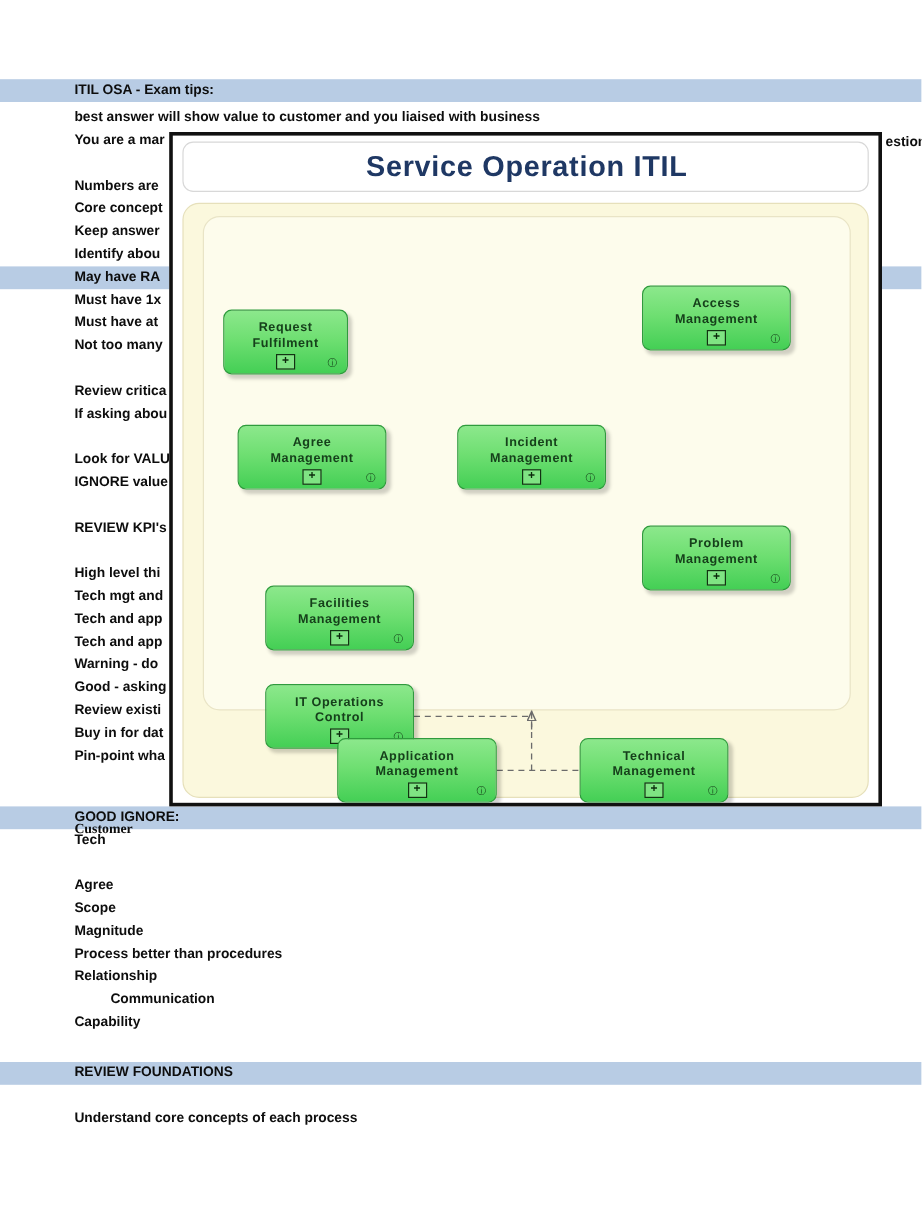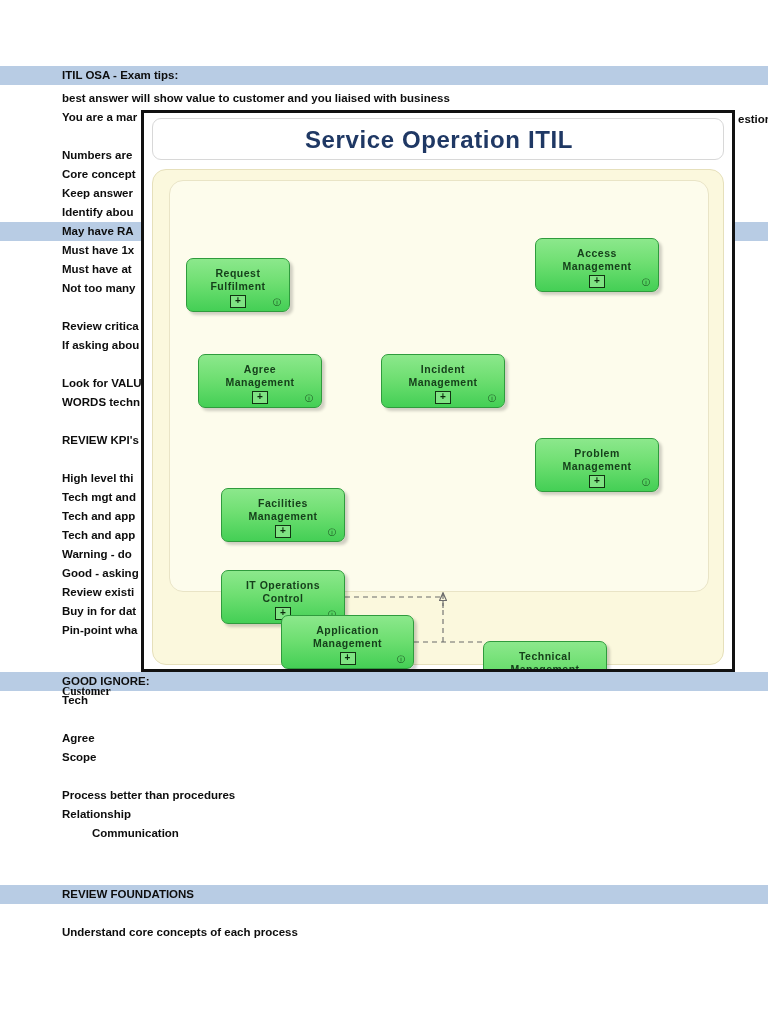--- a/index.html
+++ b/index.html
@@ -96,43 +96,45 @@
     <div class="row" style="top: 203px;"><span class="txt">Identify abou</span></div>
     <div class="row hl" style="top: 222px;"><span class="txt">May have RA</span></div>
     <div class="row" style="top: 241px;"><span class="txt">Must have 1x</span></div>
     <div class="row" style="top: 260px;"><span class="txt">Must have at</span></div>
     <div class="row" style="top: 279px;"><span class="txt">Not too many</span></div>
     <div class="row" style="top: 298px;"><span class="txt"></span></div>
     <div class="row" style="top: 317px;"><span class="txt">Review critica</span></div>
     <div class="row" style="top: 336px;"><span class="txt">If asking abou</span></div>
     <div class="row" style="top: 355px;"><span class="txt"></span></div>
     <div class="row" style="top: 374px;"><span class="txt">Look for VALU</span></div>
-    <div class="row" style="top: 393px;"><span class="txt">WORDS techn</span></div>
+    <div class="row" style="top: 393px;"><span class="txt">IGNORE value</span></div>
     <div class="row" style="top: 412px;"><span class="txt"></span></div>
     <div class="row" style="top: 431px;"><span class="txt">REVIEW KPI's</span></div>
     <div class="row" style="top: 450px;"><span class="txt"></span></div>
     <div class="row" style="top: 469px;"><span class="txt">High level thi</span></div>
     <div class="row" style="top: 488px;"><span class="txt">Tech mgt and</span></div>
     <div class="row" style="top: 507px;"><span class="txt">Tech and app</span></div>
     <div class="row" style="top: 526px;"><span class="txt">Tech and app</span></div>
     <div class="row" style="top: 545px;"><span class="txt">Warning - do</span></div>
     <div class="row" style="top: 564px;"><span class="txt">Good - asking</span></div>
     <div class="row" style="top: 583px;"><span class="txt">Review existi</span></div>
     <div class="row" style="top: 602px;"><span class="txt">Buy in for dat</span></div>
     <div class="row" style="top: 621px;"><span class="txt">Pin-point wha</span></div>
     <div class="row" style="top: 640px;"><span class="txt"></span></div>
     <div class="row" style="top: 659px;"><span class="txt"></span></div>
     <div class="row hl" style="top: 672px;"><span class="txt">GOOD IGNORE:</span></div>
     <div class="row" style="top: 691px;"><span class="txt">Tech</span></div>
     <div class="row" style="top: 682px; font-family: Liberation Serif, serif;"><span class="txt">Customer</span></div>
     <div class="row" style="top: 729px;"><span class="txt">Agree</span></div>
     <div class="row" style="top: 748px;"><span class="txt">Scope</span></div>
+    <div class="row" style="top: 767px;"><span class="txt">Magnitude</span></div>
     <div class="row" style="top: 786px;"><span class="txt">Process better than procedures</span></div>
     <div class="row" style="top: 805px;"><span class="txt">Relationship</span></div>
     <div class="row" style="top: 824px; padding-left: 30px;"><span class="txt">Communication</span></div>
+    <div class="row" style="top: 843px;"><span class="txt">Capability</span></div>
     <div class="row" style="top: 862px;"><span class="txt"></span></div>
     <div class="row hl" style="top: 885px;"><span class="txt">REVIEW FOUNDATIONS</span></div>
     <div class="row" style="top: 904px;"><span class="txt"></span></div>
     <div class="row" style="top: 923px;"><span class="txt">Understand core concepts of each process</span></div>
   </div>
 
 <div id="pic">
 
   <div id="pic-title-box">
     <div id="pic-title">Service Operation ITIL</div>
@@ -237,21 +239,21 @@
           <div class="mark">ⓘ</div>
         </div>
         <div class="node" style="left: 128px; top: 445px; width: 133px; height: 54px;">
           <div class="lbl">
             <div>Application</div>
             <div>Management</div>
           </div>
           <div class="plus">+</div>
           <div class="mark">ⓘ</div>
         </div>
-        <div class="node" style="left: 330px; top: 445px; width: 124px; height: 54px; margin-top: 26px;">
+        <div class="node" style="left: 330px; top: 445px; width: 124px; height: 54px;">
           <div class="lbl">
             <div>Technical</div>
             <div>Management</div>
           </div>
           <div class="plus">+</div>
           <div class="mark">ⓘ</div>
         </div>
       </div>
   </div>
 </div>

